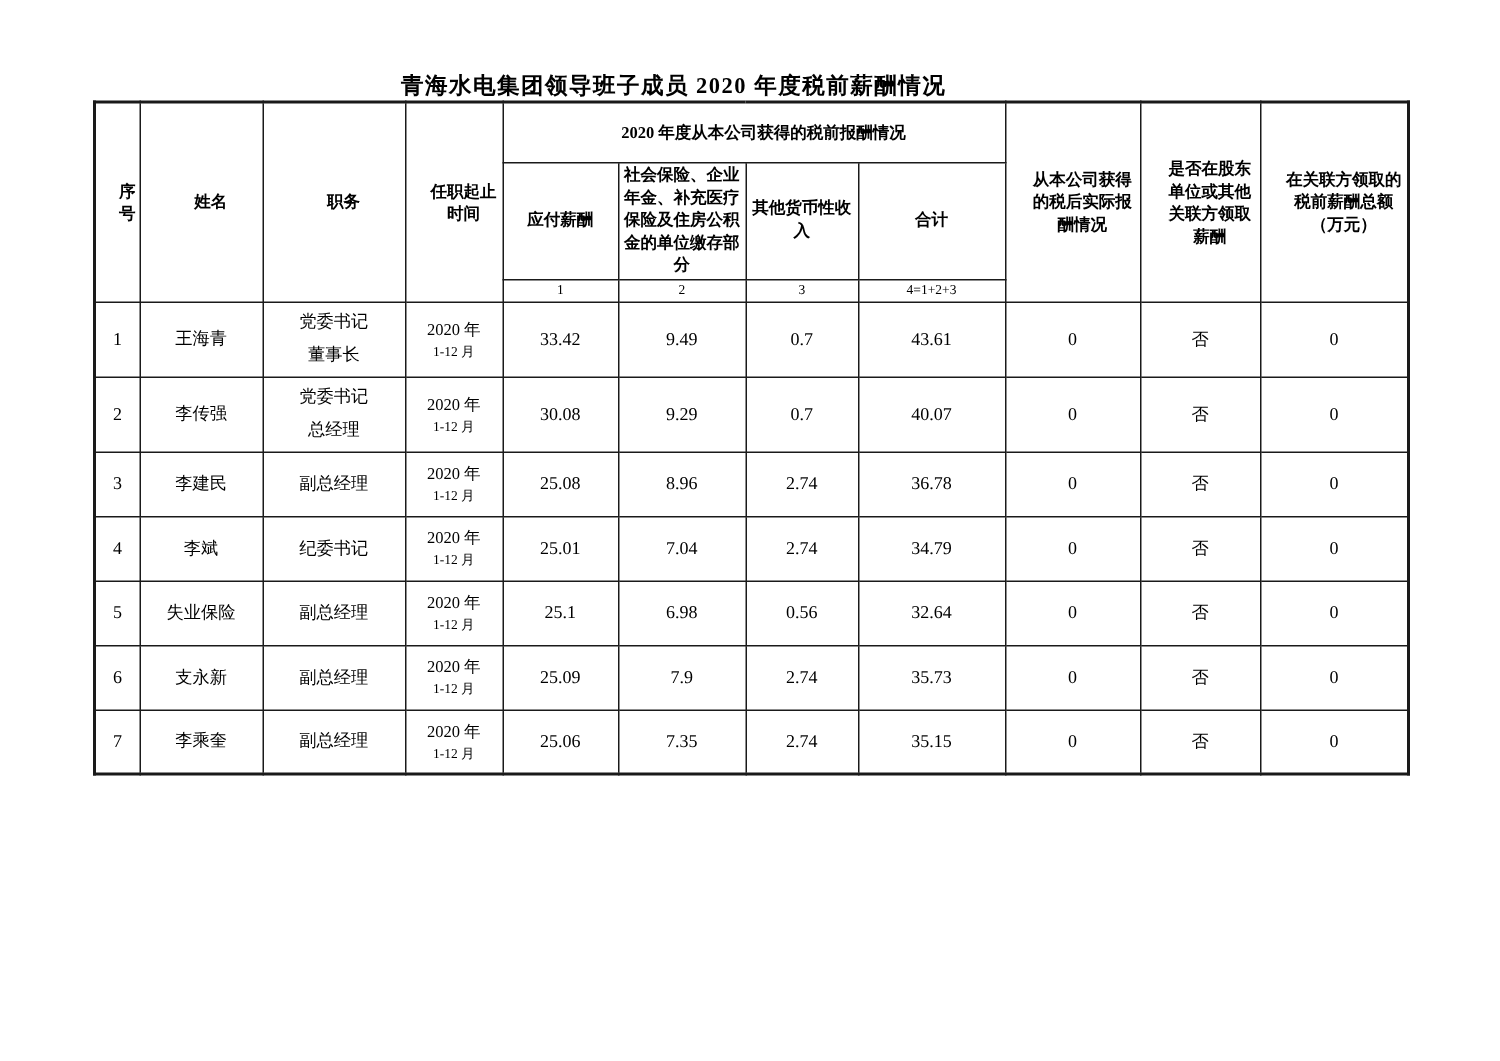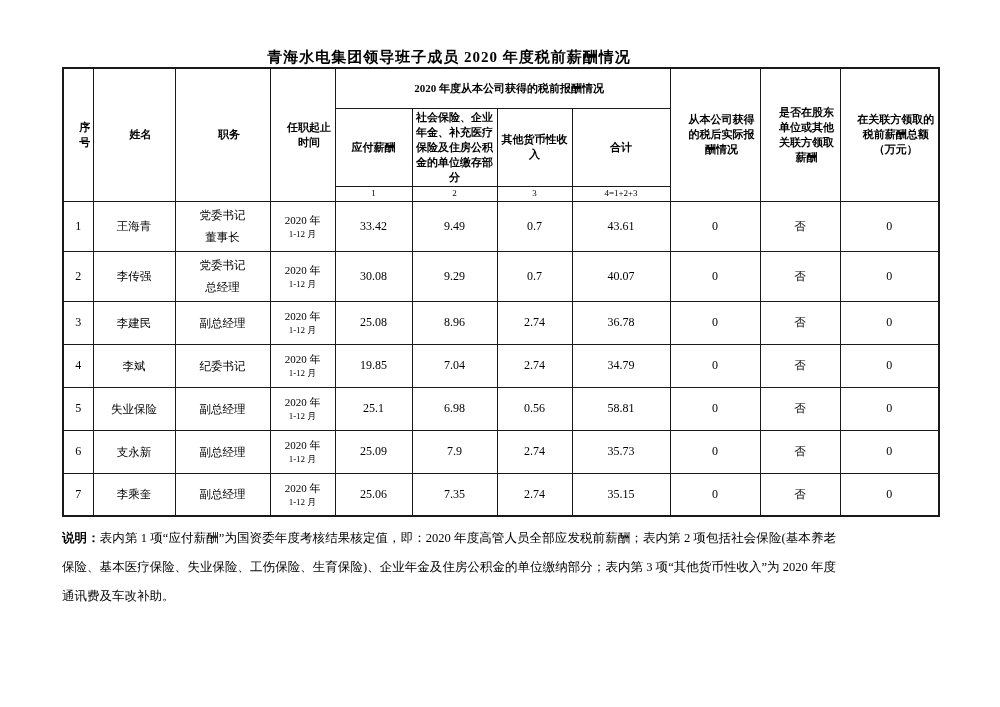--- a/index.html
+++ b/index.html
@@ -157,40 +157,40 @@
         <td>0</td>
       </tr>
       <tr class="row short">
         <td>4</td>
         <td class="pos">李斌</td>
         <td class="pos">纪委书记</td>
         <td class="term">
             <span class="t1">2020 年</span>
             <span class="t2">1-12 月</span>
           </td>
-        <td>19.85</td>
+        <td>25.01</td>
         <td>7.04</td>
         <td>2.74</td>
         <td>34.79</td>
         <td>0</td>
         <td class="yn">否</td>
         <td>0</td>
       </tr>
       <tr class="row short">
         <td>5</td>
         <td class="pos">失业保险</td>
         <td class="pos">副总经理</td>
         <td class="term">
             <span class="t1">2020 年</span>
             <span class="t2">1-12 月</span>
           </td>
         <td>25.1</td>
         <td>6.98</td>
         <td>0.56</td>
-        <td>58.81</td>
+        <td>32.64</td>
         <td>0</td>
         <td class="yn">否</td>
         <td>0</td>
       </tr>
       <tr class="row short">
         <td>6</td>
         <td class="pos">支永新</td>
         <td class="pos">副总经理</td>
         <td class="term">
             <span class="t1">2020 年</span>
@@ -216,15 +216,14 @@
         <td>7.35</td>
         <td>2.74</td>
         <td>35.15</td>
         <td>0</td>
         <td class="yn">否</td>
         <td>0</td>
       </tr>
     </tbody>
   </table>
 
-  <p class="note"><b>说明：</b><span>表内第 1 项“应付薪酬”为国资委年度考核结果核定值，即：2020 年度高管人员全部应发税前薪酬；表内第 2 项包括社会保险(基本养老保险、基本医疗保险、失业保险、工伤保险、生育保险)、企业年金及住房公积金的单位缴纳部分；表内第 3 项“其他货币性收入”为 2020 年度通讯费及车改补助。</span></p>
 
 </div>
 
 </body></html>

